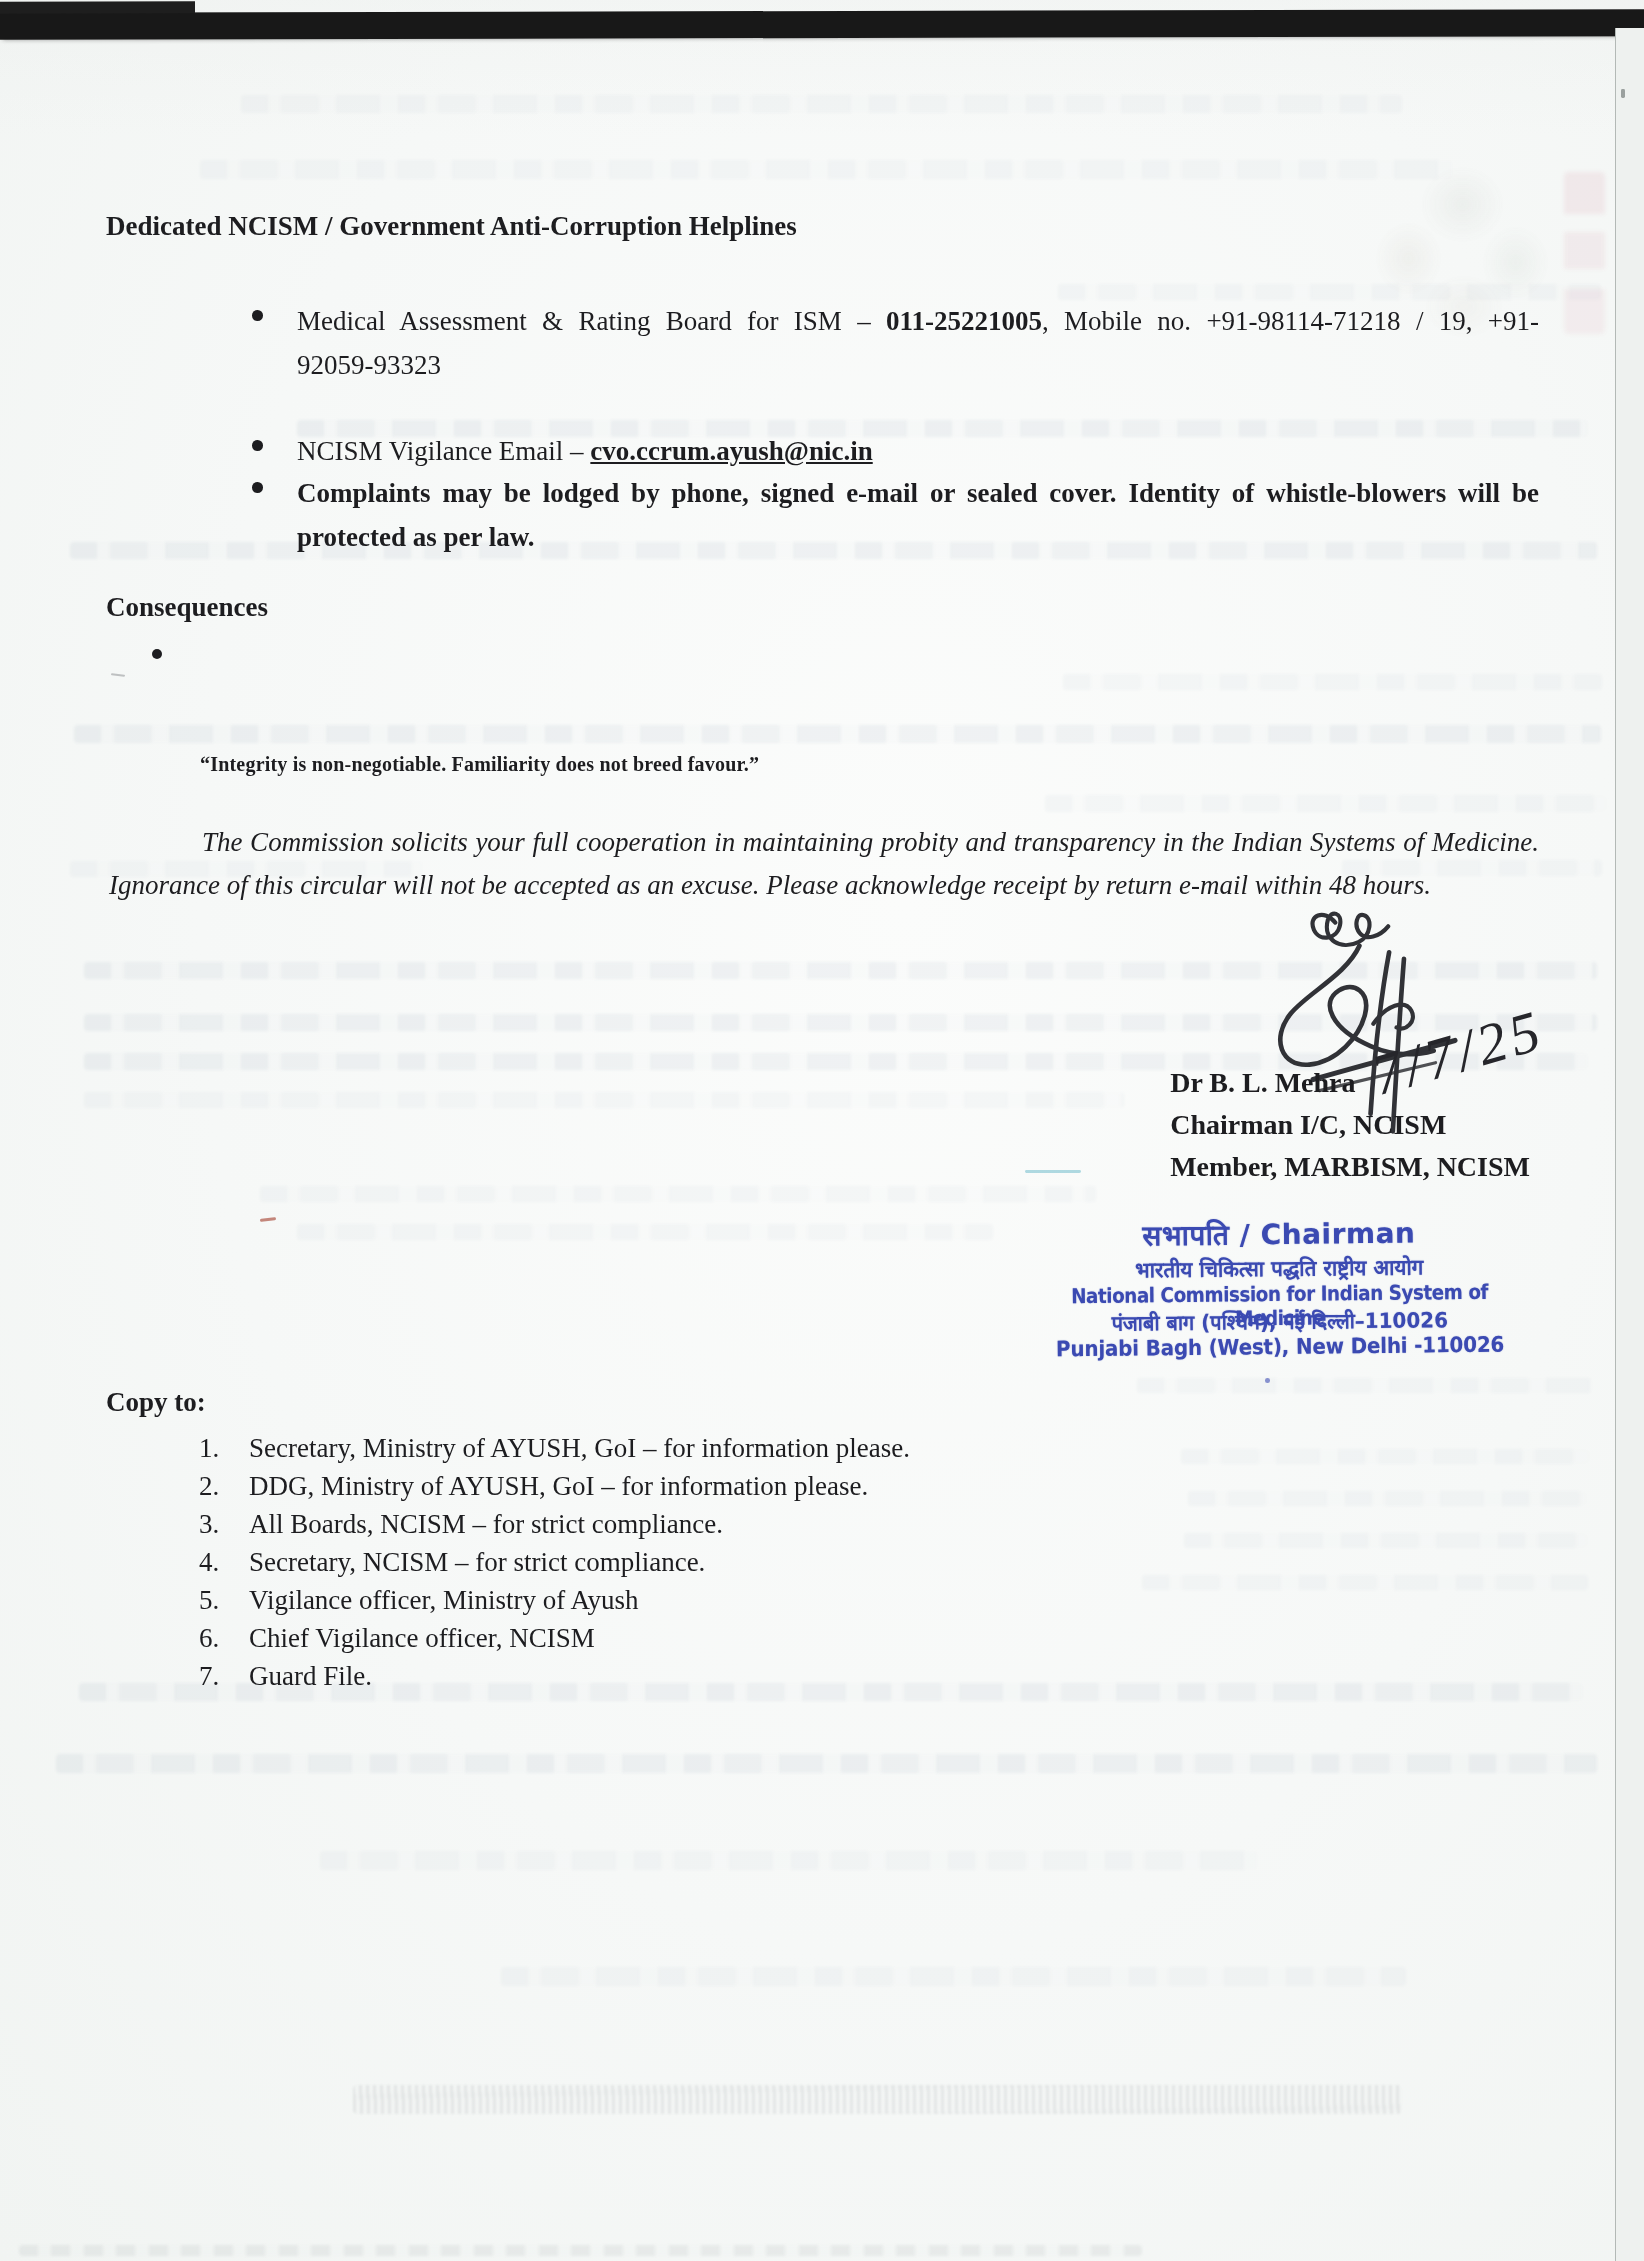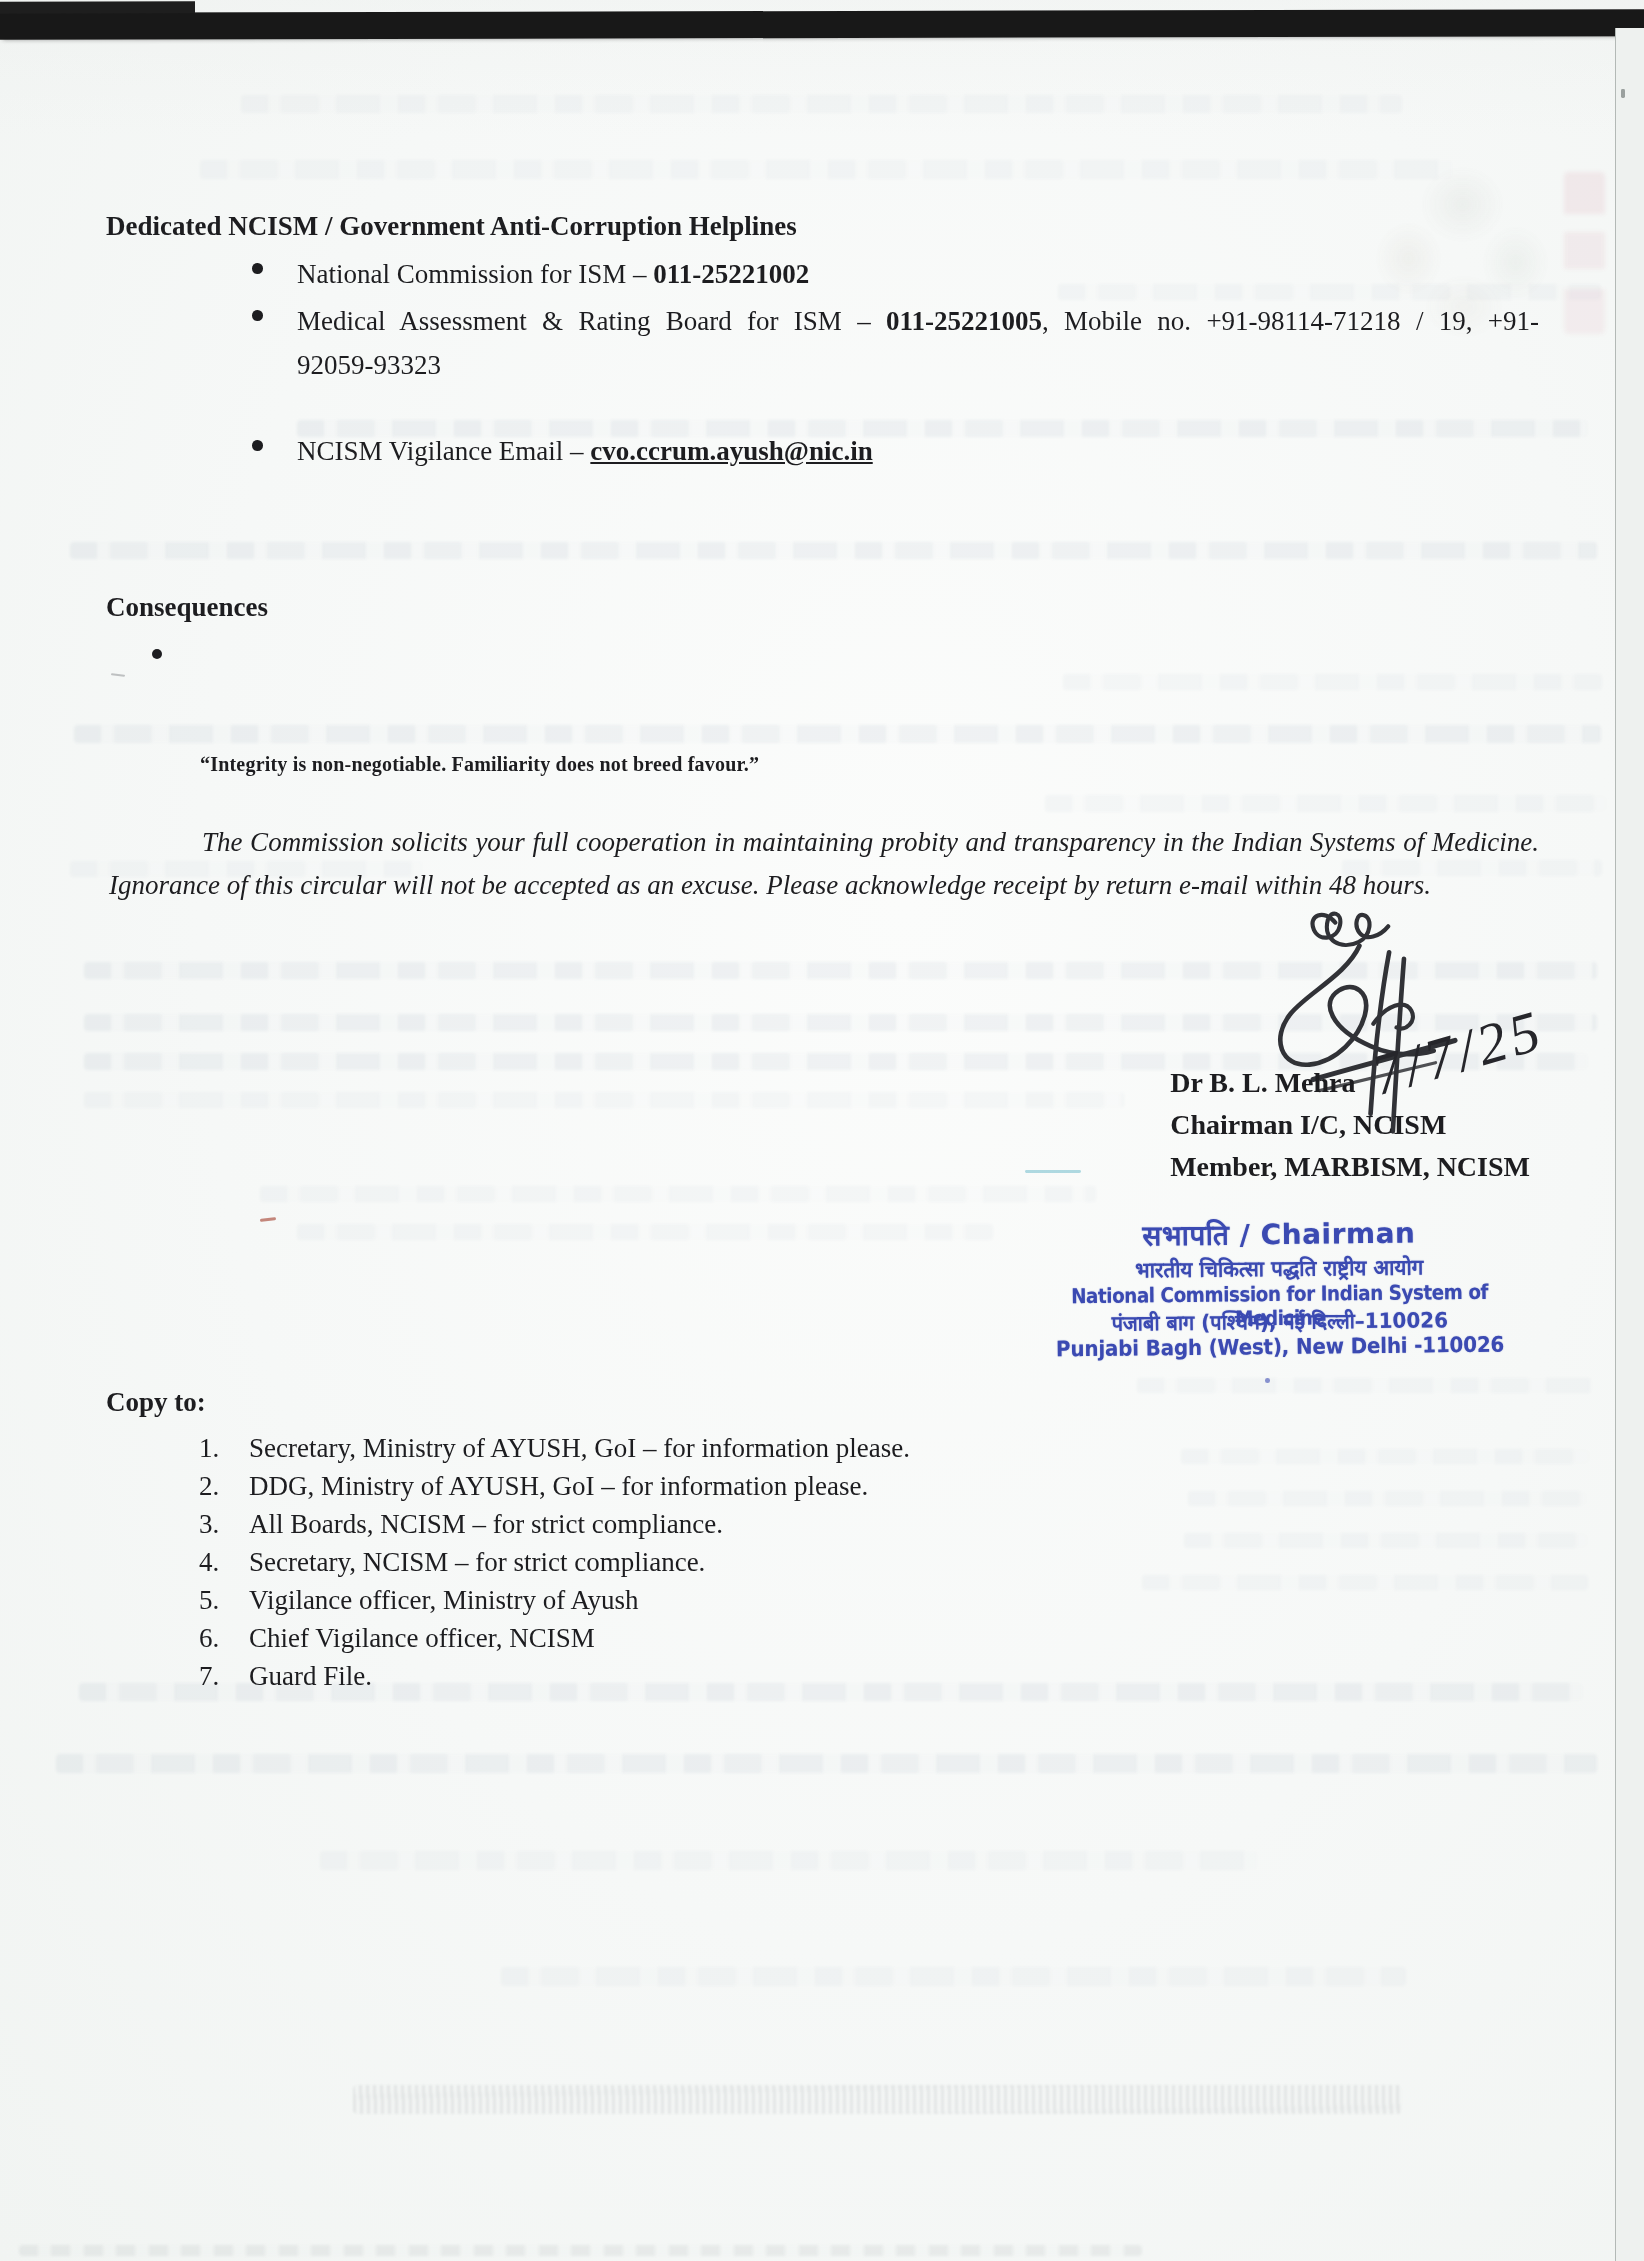--- a/index.html
+++ b/index.html
@@ -127,42 +127,42 @@
   <div class="abs bleed light" style="left:501px;top:1967px;width:905px;height:18.6px"></div>
   <div class="abs bottom-smudge"></div>
   <div class="abs bottom-line"></div>
   <div class="abs red-dash"></div>
   <div class="abs cyan-dash"></div>
   <div class="abs blue-dot"></div>
   <div class="abs margin-squiggle"></div>
 
   <div class="abs heading" style="top:211px">Dedicated NCISM / Government Anti-Corruption Helplines</div>
 
-  <div class="abs hl-item" style="top:252px">
-    <span class="hl-dot">
-        <i></i>
-      </span>
-    <div class="hl-text"><span>National Commission for ISM – </span><span class="b">011-25221002</span><span></span></div>
-  </div>
 
   <div class="abs hl-item" style="top:299px">
     <span class="hl-dot">
         <i></i>
       </span>
     <div class="hl-text"><span>Medical Assessment &amp; Rating Board for ISM – </span><span class="b">011-25221005</span><span>, Mobile no. +91-98114-71218 / 19, +91-</span><span class="nowrap">92059-93323</span></div>
   </div>
 
 
   <div class="abs hl-item" style="top:429px">
     <span class="hl-dot">
         <i></i>
       </span>
     <div class="hl-text"><span>NCISM Vigilance Email – </span><span class="b" style="text-decoration:underline">cvo.ccrum.ayush@nic.in</span></div>
   </div>
 
+  <div class="abs hl-item" style="top:471px">
+    <span class="hl-dot">
+        <i></i>
+      </span>
+    <div class="hl-text"><span class="b">Complaints may be lodged by phone, signed e-mail or sealed cover. Identity of whistle-blowers will be protected as per law.</span></div>
+  </div>
 
   <div class="abs heading" style="top:592px">Consequences</div>
   <div class="abs cons-bullet-dot"></div>
 
   <div class="abs quote">“Integrity is non-negotiable. Familiarity does not breed favour.”</div>
 
   <div class="abs para">The Commission solicits your full cooperation in maintaining probity and transparency in the Indian Systems of Medicine. Ignorance of this circular will not be accepted as an excuse. Please acknowledge receipt by return e-mail within 48 hours.</div>
 
   <svg class="abs sig-svg" width="348" height="246" viewBox="0 0 750 530">
     <g fill="none" stroke="#212227" stroke-linecap="round" stroke-linejoin="round" opacity=".92">

